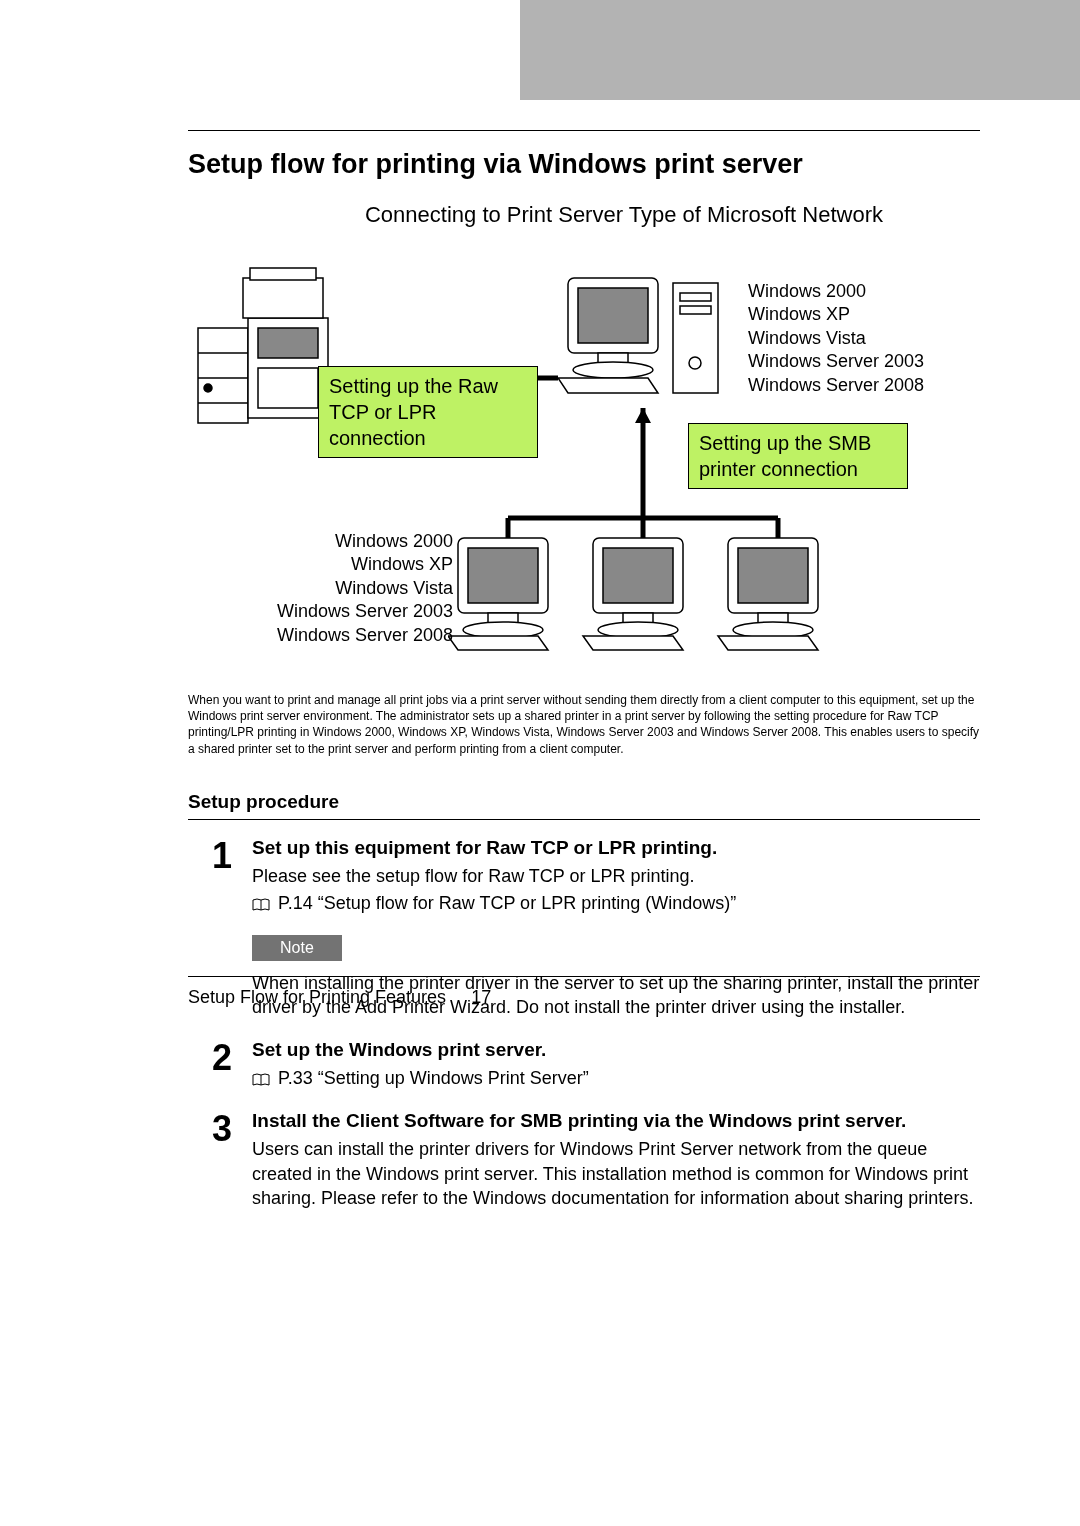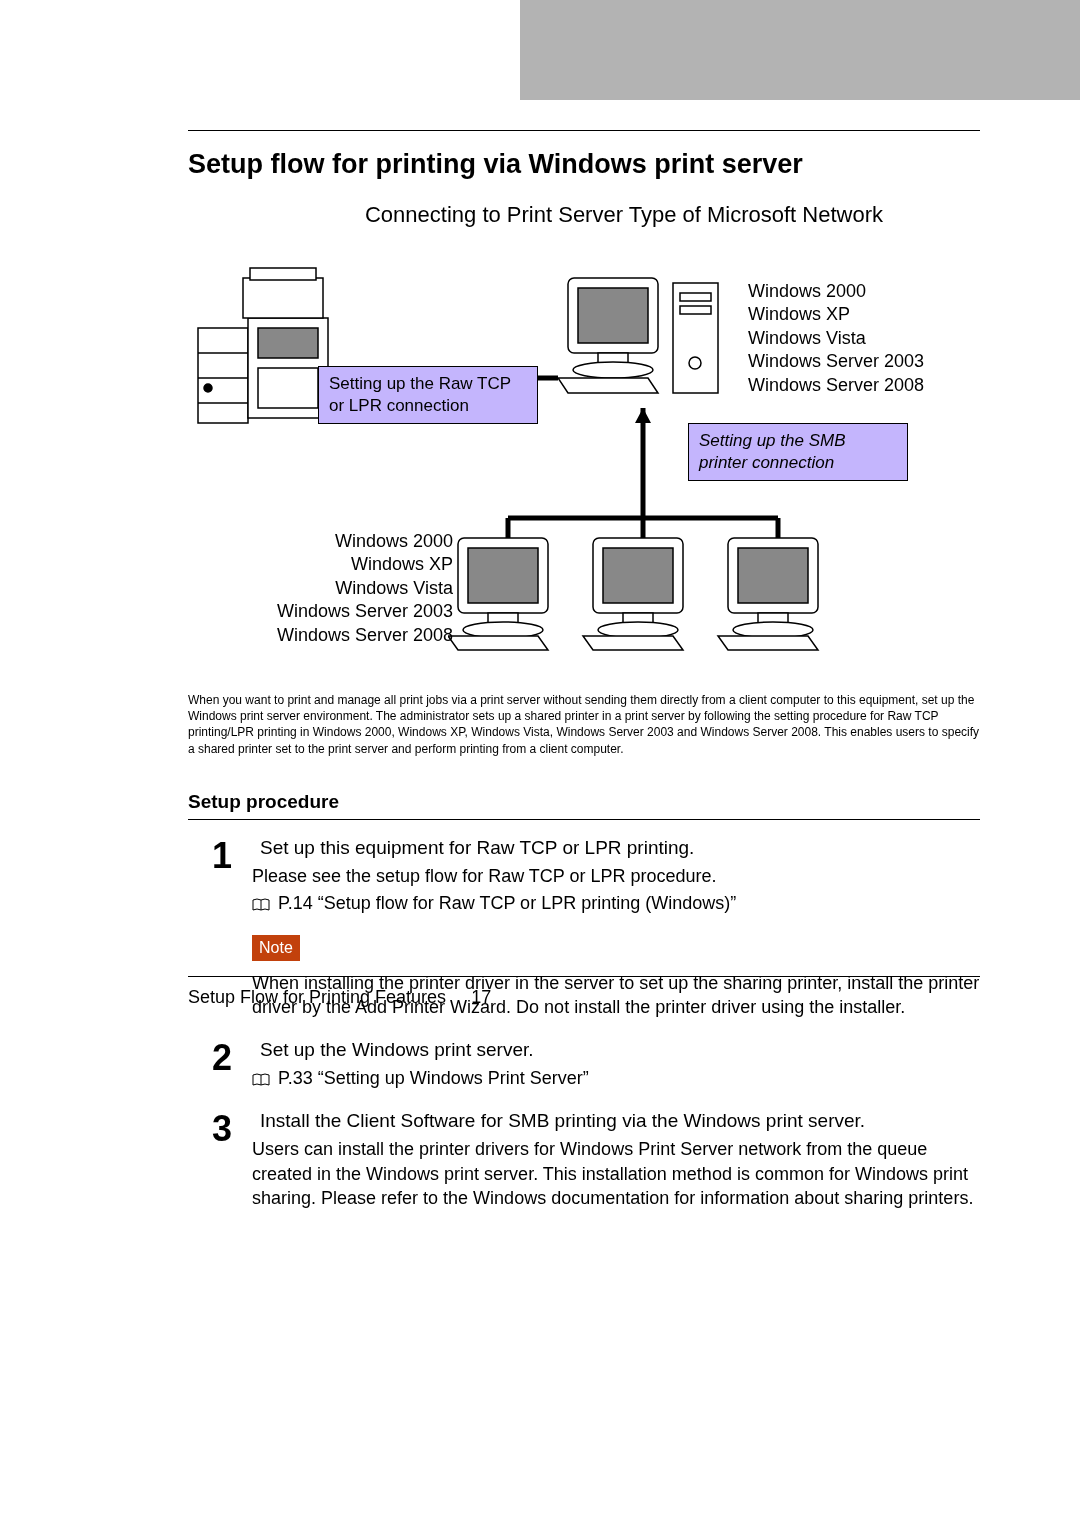--- a/index.html
+++ b/index.html
@@ -50,27 +50,27 @@
     position: relative;
     height: 430px;
     margin-bottom: 24px;
   }
   .printer-svg { position: absolute; top: 20px; left: 0; }
   .server-svg  { position: absolute; top: 30px; left: 370px; }
   .client-svg  { position: absolute; top: 290px; left: 260px; }
   .label-box {
     position: absolute;
     border: 1px solid #000;
-    background: #c4b5fd;
+    background: #bef264;
     padding: 6px 10px;
-    font-size: 17px;
+    font-size: 20px;
     line-height: 1.3;
   }
   .lbl-rawtcp { top: 128px; left: 130px; width: 220px; }
-  .lbl-smb    { top: 185px; left: 500px; width: 220px; font-style: italic; }
+  .lbl-smb    { top: 185px; left: 500px; width: 220px; }
   .os-list-right {
     position: absolute;
     top: 42px;
     left: 560px;
     font-size: 18px;
     line-height: 1.3;
   }
   .os-list-left {
     position: absolute;
     top: 292px;
@@ -105,40 +105,39 @@
     font-size: 36px;
     font-weight: bold;
     width: 40px;
     flex-shrink: 0;
     line-height: 1;
     padding-top: 2px;
   }
   .step-body { flex: 1; }
   .step-title {
     font-size: 19px;
-    font-weight: normal;
+    font-weight: bold;
     margin-bottom: 4px;
     line-height: 1.3;
-    margin-left: 8px;
   }
   .step-text {
     font-size: 18px;
     line-height: 1.35;
   }
   .ref-line { display: flex; align-items: center; gap: 8px; margin-top: 2px; }
   .book-icon {
     width: 18px; height: 14px; display: inline-block; margin-top: 4px;
     flex-shrink: 0;
   }
   .note-box {
     display: inline-block;
-    background: #c2410c;
+    background: #737373;
     color: #fff;
     font-size: 16px;
-    padding: 4px 7px;
+    padding: 4px 28px;
     margin-top: 20px;
     margin-bottom: 10px;
   }
   .footer {
     position: absolute;
     bottom: 70px;
     left: 188px;
     right: 100px;
   }
   .footer-rule { border-top: 1.5px solid #000; margin-bottom: 10px; }
@@ -257,21 +256,21 @@
     <p class="body-para">When you want to print and manage all print jobs via a print server without sending them directly from a client computer to this equipment, set up the Windows print server environment. The administrator sets up a shared printer in a print server by following the setting procedure for Raw TCP printing/LPR printing in Windows 2000, Windows XP, Windows Vista, Windows Server 2003 and Windows Server 2008. This enables users to specify a shared printer set to the print server and perform printing from a client computer.</p>
 
     <h2>Setup procedure</h2>
     <div class="sub-rule"></div>
 
     <div class="steps">
       <div class="step">
         <div class="step-num">1</div>
         <div class="step-body">
           <div class="step-title">Set up this equipment for Raw TCP or LPR printing.</div>
-          <div class="step-text">Please see the setup flow for Raw TCP or LPR procedure.</div>
+          <div class="step-text">Please see the setup flow for Raw TCP or LPR printing.</div>
           <div class="ref-line">
             <span class="book-icon">
               <svg width="18" height="14" viewBox="0 0 18 14">
                   <g stroke="#000" stroke-width="1" fill="#fff">
                     <path d="M1 2 Q5 0 9 2 Q13 0 17 2 L17 12 Q13 10 9 12 Q5 10 1 12 Z"></path>
                     <line x1="9" y1="2" x2="9" y2="12"></line>
                   </g>
                 </svg>
             </span>
             <span class="step-text">P.14 “Setup flow for Raw TCP or LPR printing (Windows)”</span>

